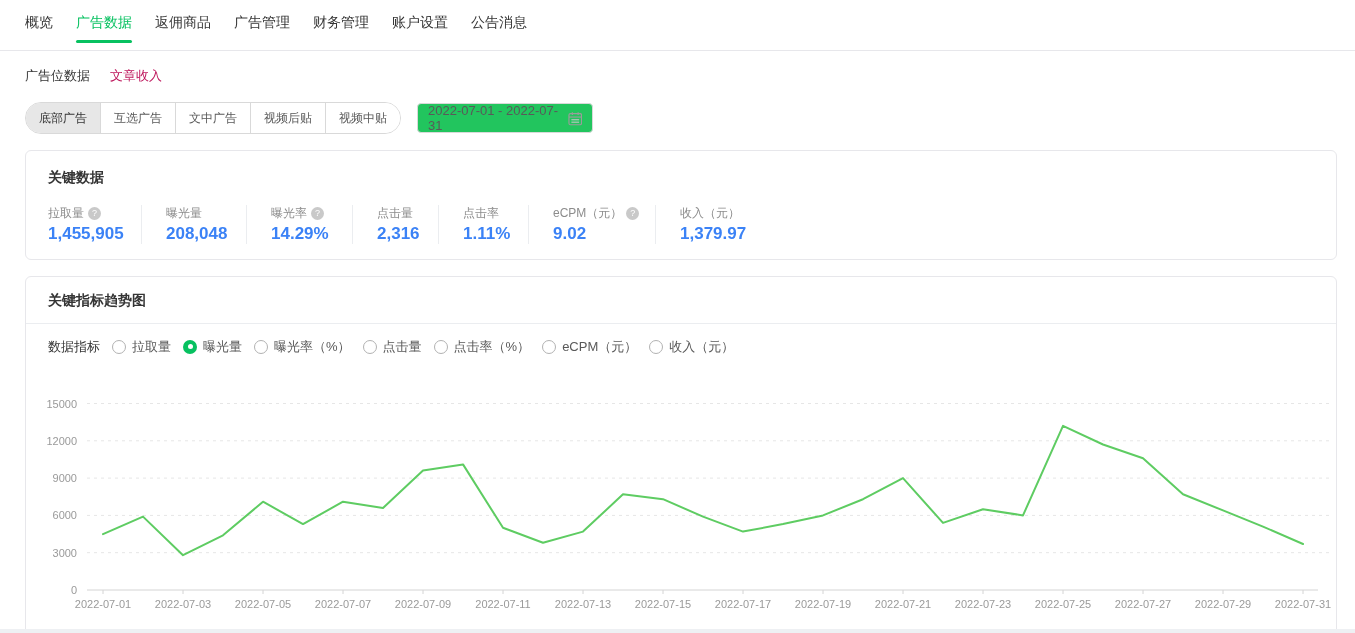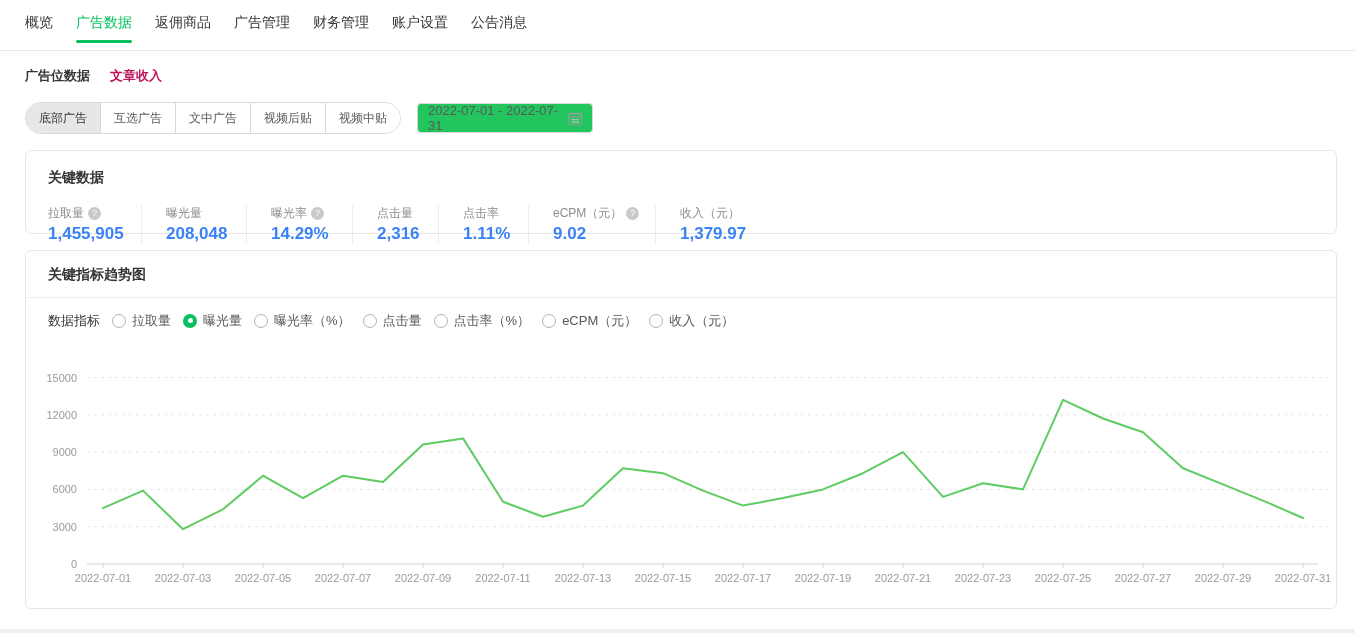--- a/index.html
+++ b/index.html
@@ -7,35 +7,35 @@
     width:1355px;height:633px;overflow:hidden;background:#fff;
     font-family:"Liberation Sans","DejaVu Sans",sans-serif;
     -webkit-font-smoothing:antialiased;position:relative;
   }
   
   .topnav{display:flex;padding:14px 0 8px 25px;border-bottom:1px solid #e7e7eb;}
   .topnav .tab{position:relative;font-size:14px;color:#353535;margin-right:23px;padding-bottom:10px;cursor:pointer;}
   .topnav .tab.active{color:var(--accent);}
   .topnav .tab.active::after{content:'';position:absolute;left:0;right:0;bottom:-1px;height:3px;border-radius:2px;background:var(--accent);}
   
-  .subnav{display:flex;padding:16px 0 0 25px;font-size:13px;font-weight:bold;}
+  .subnav{display:flex;padding:16px 0 0 25px;font-size:13px;}
   .subnav .stab{margin-right:20px;cursor:pointer;}
   .subnav .stab.on{color:#353535;}
   .subnav .stab.off{color:#be185d;}
   
   .toolbar{margin:17px 0 0 25px;display:flex;align-items:center;}
   .seg-group{display:flex;border:1px solid #d9d9d9;border-radius:16px;overflow:hidden;height:30px;background:#fff;}
   .seg{padding:0 13px;line-height:30px;font-size:12px;color:#595959;background:#fff;border-left:1px solid #d9d9d9;cursor:pointer;white-space:nowrap;}
   .seg:first-child{border-left:none;}
   .seg.active{background:#e7e7e7;color:#353535;}
   .datebox{margin-left:16px;width:176px;height:30px;box-sizing:border-box;border:1px solid #d9d9d9;border-radius:4px;display:flex;align-items:center;justify-content:space-between;padding:0 10px;font-size:13px;color:#595959;background:#22c55e;cursor:pointer;}
   .datebox svg{display:block;}
   
   .card{margin:16px 18px 0 25px;width:1312px;box-sizing:border-box;border:1px solid #e7e7eb;border-radius:6px;background:#fff;}
-  .card1{height:84px;padding:18px 22px;}
+  .card1{height:110px;padding:18px 22px;}
   .card-title{font-size:14px;font-weight:bold;color:#353535;}
   .metrics{display:flex;margin-top:18px;}
   .metric{margin-right:24px;border-right:1px solid #ebedf0;}
   .metric:last-child{border-right:none;}
   .metric-label{font-size:12px;color:#8c8c8c;display:flex;align-items:center;white-space:nowrap;}
   .help{display:inline-block;width:13px;height:13px;border-radius:50%;background:#c9c9c9;color:#fff;font-size:9px;line-height:13px;text-align:center;margin-left:4px;cursor:pointer;}
   .metric-value{margin-top:2px;font-size:17px;font-weight:bold;color:#3b82f6;}
   
   .card2{height:359px;padding:0;}
   .card2-header{padding:15px 22px 13px 22px;border-bottom:1px solid #ebedf0;}

